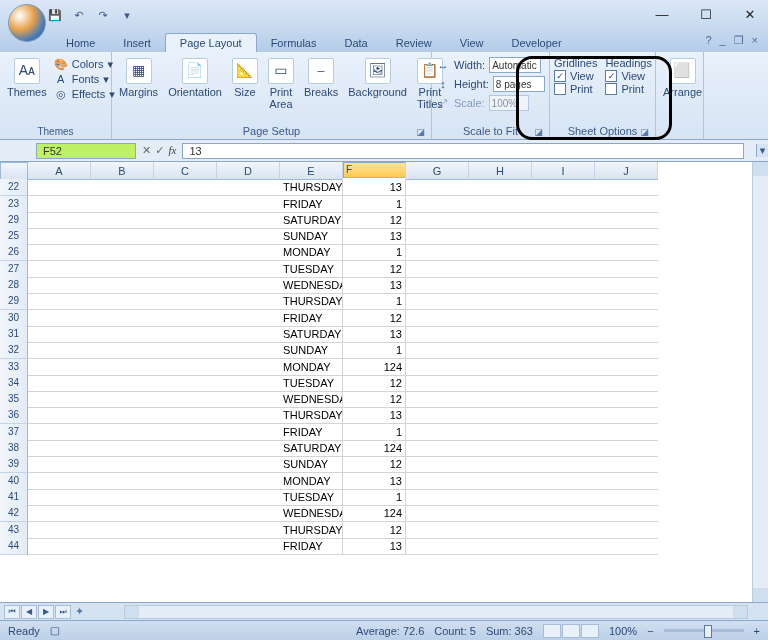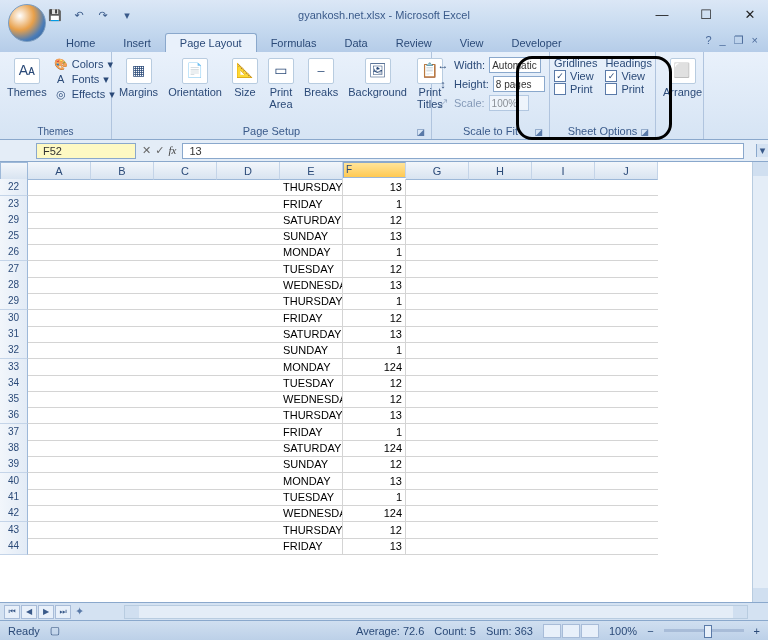--- a/index.html
+++ b/index.html
@@ -31,21 +31,21 @@
 .small-row { display: flex; align-items: center; gap: 4px; color: #2b4a78; margin: 1px 0; }
 .small-ico { width: 14px; height: 14px; display: inline-flex; align-items: center; justify-content: center; }
 .sel { background: #fff; border: 1px solid #8aa8cc; padding: 0 2px; font-size: 10px; color: #333; height: 16px; display: inline-flex; align-items: center; }
 .chk { width: 12px; height: 12px; border: 1px solid #5a7aa8; background: #fff; display: inline-flex; align-items: center; justify-content: center; font-size: 9px; color: #2b4a78; }
 
 
 .highlight-box { position: absolute; top: 56px; left: 516px; width: 156px; height: 84px; border: 3px solid #000; border-radius: 16px; pointer-events: none; z-index: 20; }
 
 
 .fbar-row { height: 22px; background: #e4edf7; display: flex; align-items: center; border-bottom: 1px solid #8aa8cc; }
-.namebox { width: 100px; background: #fef9c3; border: 1px solid #8aa8cc; margin-left: 36px; padding: 1px 6px; color: #333; }
+.namebox { width: 100px; background: #bef264; border: 1px solid #8aa8cc; margin-left: 36px; padding: 1px 6px; color: #333; }
 .fbar-btns { display: flex; gap: 4px; margin: 0 6px; color: #666; }
 .fx { font-style: italic; font-family: 'Times New Roman', serif; color: #444; }
 .fbar { flex: 1; background: #fff; border: 1px solid #8aa8cc; padding: 1px 6px; color: #333; margin-right: 12px; }
 .fbar-expand { width: 12px; background: #d4e2f2; border-left: 1px solid #8aa8cc; text-align: center; color: #3a5a8a; }
 
 
 .grid-wrap { position: relative; }
 .colhdrs { display: flex; height: 18px; }
 .rownum-spacer { width: 28px; background: linear-gradient(#f2f6fb, #d9e4f1); border: 1px solid #9db8d8; }
 .colhdr { width: 63px; background: linear-gradient(#f2f6fb, #d9e4f1); border-right: 1px solid #c4d4e8; border-bottom: 1px solid #9db8d8; text-align: center; color: #2b4a78; line-height: 18px; }
@@ -83,21 +83,20 @@
 <body>
 
 <div class="titlebar">
   <div class="office-btn"></div>
   <div class="qat">
     <span class="qat-btn">💾</span>
     <span class="qat-btn">↶</span>
     <span class="qat-btn">↷</span>
     <span class="qat-btn">▾</span>
   </div>
-  <div class="title-text">gyankosh.net.xlsx - Microsoft Excel</div>
   <div class="win-controls">
     <span class="win-btn">—</span>
     <span class="win-btn">☐</span>
     <span class="win-btn">✕</span>
   </div>
 </div>
 
 <div class="tabs">
   <div class="tab">Home</div>
   <div class="tab">Insert</div>

